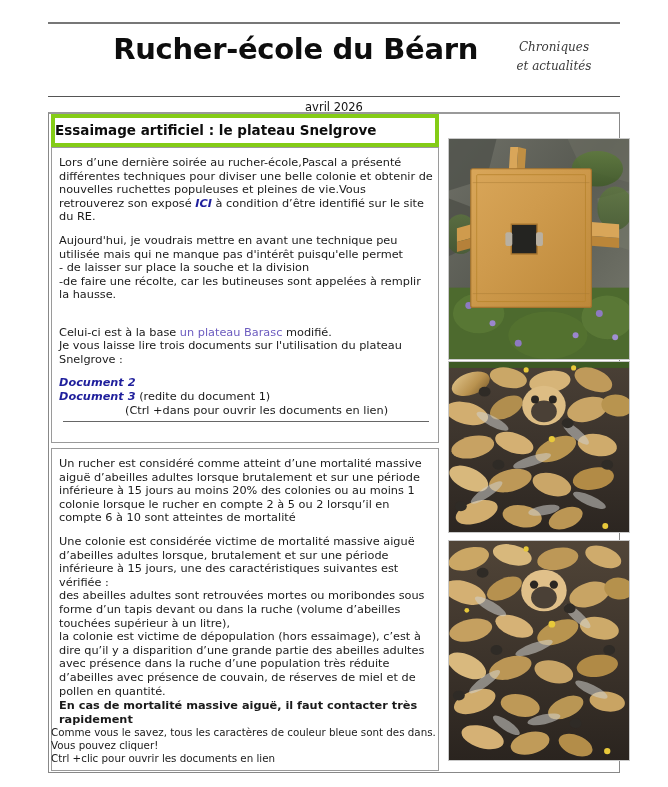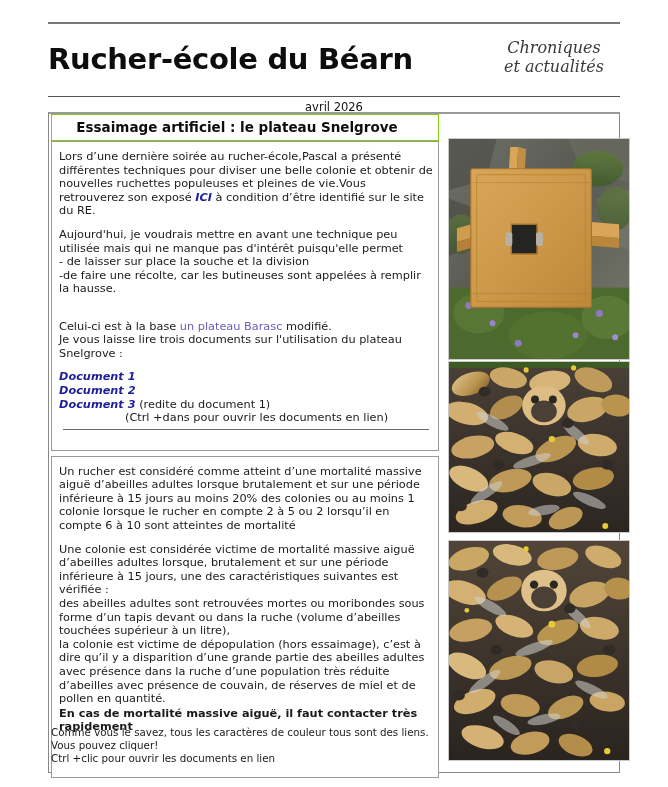--- a/index.html
+++ b/index.html
@@ -25,38 +25,38 @@
   }
   #masthead-rule-top {
     position: absolute;
     left: 0; top: 0;
     width: 572px;
     height: 2px;
     background: #777777;
   }
   #masthead-title {
     position: absolute;
-    left: 0; top: 20px;
+    left: 0; top: 10px;
     width: 430px;
-    text-align: left;
+    text-align: right;
     font-family: "DejaVu Sans", "Liberation Sans", sans-serif;
     font-weight: bold;
     font-size: 29px;
     letter-spacing: -0.3px;
     color: #0d0d0d;
     white-space: nowrap;
   }
   #masthead-sub {
     position: absolute;
     left: 440px; top: 16px;
     width: 132px;
     text-align: center;
     font-family: "DejaVu Serif", "Liberation Serif", serif;
     font-style: italic;
-    font-size: 16px;
+    font-size: 12px;
     line-height: 19px;
     color: #3a3a3a;
   }
   #masthead-sub div { white-space: nowrap; }
 
   
   #date-band {
     position: absolute;
     left: 48px; top: 96px;
     width: 572px;
@@ -86,23 +86,23 @@
   }
 
   
   #left-col {
     position: absolute;
     left: 51px; top: 114px;
     width: 388px;
   }
 
   .article-title {
-    border: 1px solid #84cc16;
+    border: 4px solid #84cc16;
     background: #ffffff;
-    text-align: center;
+    text-align: left;
     font-weight: bold;
     font-size: 13.5px;
     padding: 4px 16px 5px 0;
     color: #0d0d0d;
     box-sizing: border-box;
   }
   .article-body {
     border: 1px solid #9a9a9a;
     background: #ffffff;
     box-sizing: border-box;
@@ -198,21 +198,20 @@
       <span>-de faire une récolte, car les butineuses sont appelées à remplir la hausse.</span>
     </p>
 
     <p>
       <br>
       <span>Celui-ci est à la base </span><span class="lnk-purple">un plateau Barasc</span><span> modifié.</span><br>
       <span>Je vous laisse lire trois documents sur l'utilisation du plateau Snelgrove :</span>
     </p>
 
     <p class="tight">
-      <span class="lnk-doc">Document 1</span>
       <span class="lnk-doc">Document 2</span>
       <span><span class="doc-inline">Document 3</span><span> (redite du document 1)</span></span>
       <span class="ctrl-note">(Ctrl +dans pour ouvrir les documents en lien)</span>
     </p>
     <div class="inner-rule"></div>
     <div style="height:14px"></div>
   </div>
 
   <div style="height:5px"></div>
 
@@ -229,21 +228,21 @@
       <span>En cas de  mortalité massive aiguë, il faut contacter très rapidement</span><br>
       <br>
       <br>
       
     </p>
 
   </div>
 </div>
 
 <div id="footer-note">
-  <div>Comme vous le savez, tous les caractères de couleur tous sont des liens. Vous pouvez cliquer!</div>
+  <div>Comme vous le savez, tous les caractères de couleur bleue sont des dans. Vous pouvez cliquer!</div>
   <div>Ctrl +clic pour ouvrir les documents en lien</div>
 </div>
 
 <div class="photo" id="photo-snelgrove">
   <svg viewBox="0 0 182 222" preserveAspectRatio="none">
     <defs>
       <linearGradient id="stoneg" x1="0" y1="0" x2="1" y2="1">
         <stop offset="0%" stop-color="#6f7067"></stop>
         <stop offset="45%" stop-color="#585a52"></stop>
         <stop offset="100%" stop-color="#787a6e"></stop>

